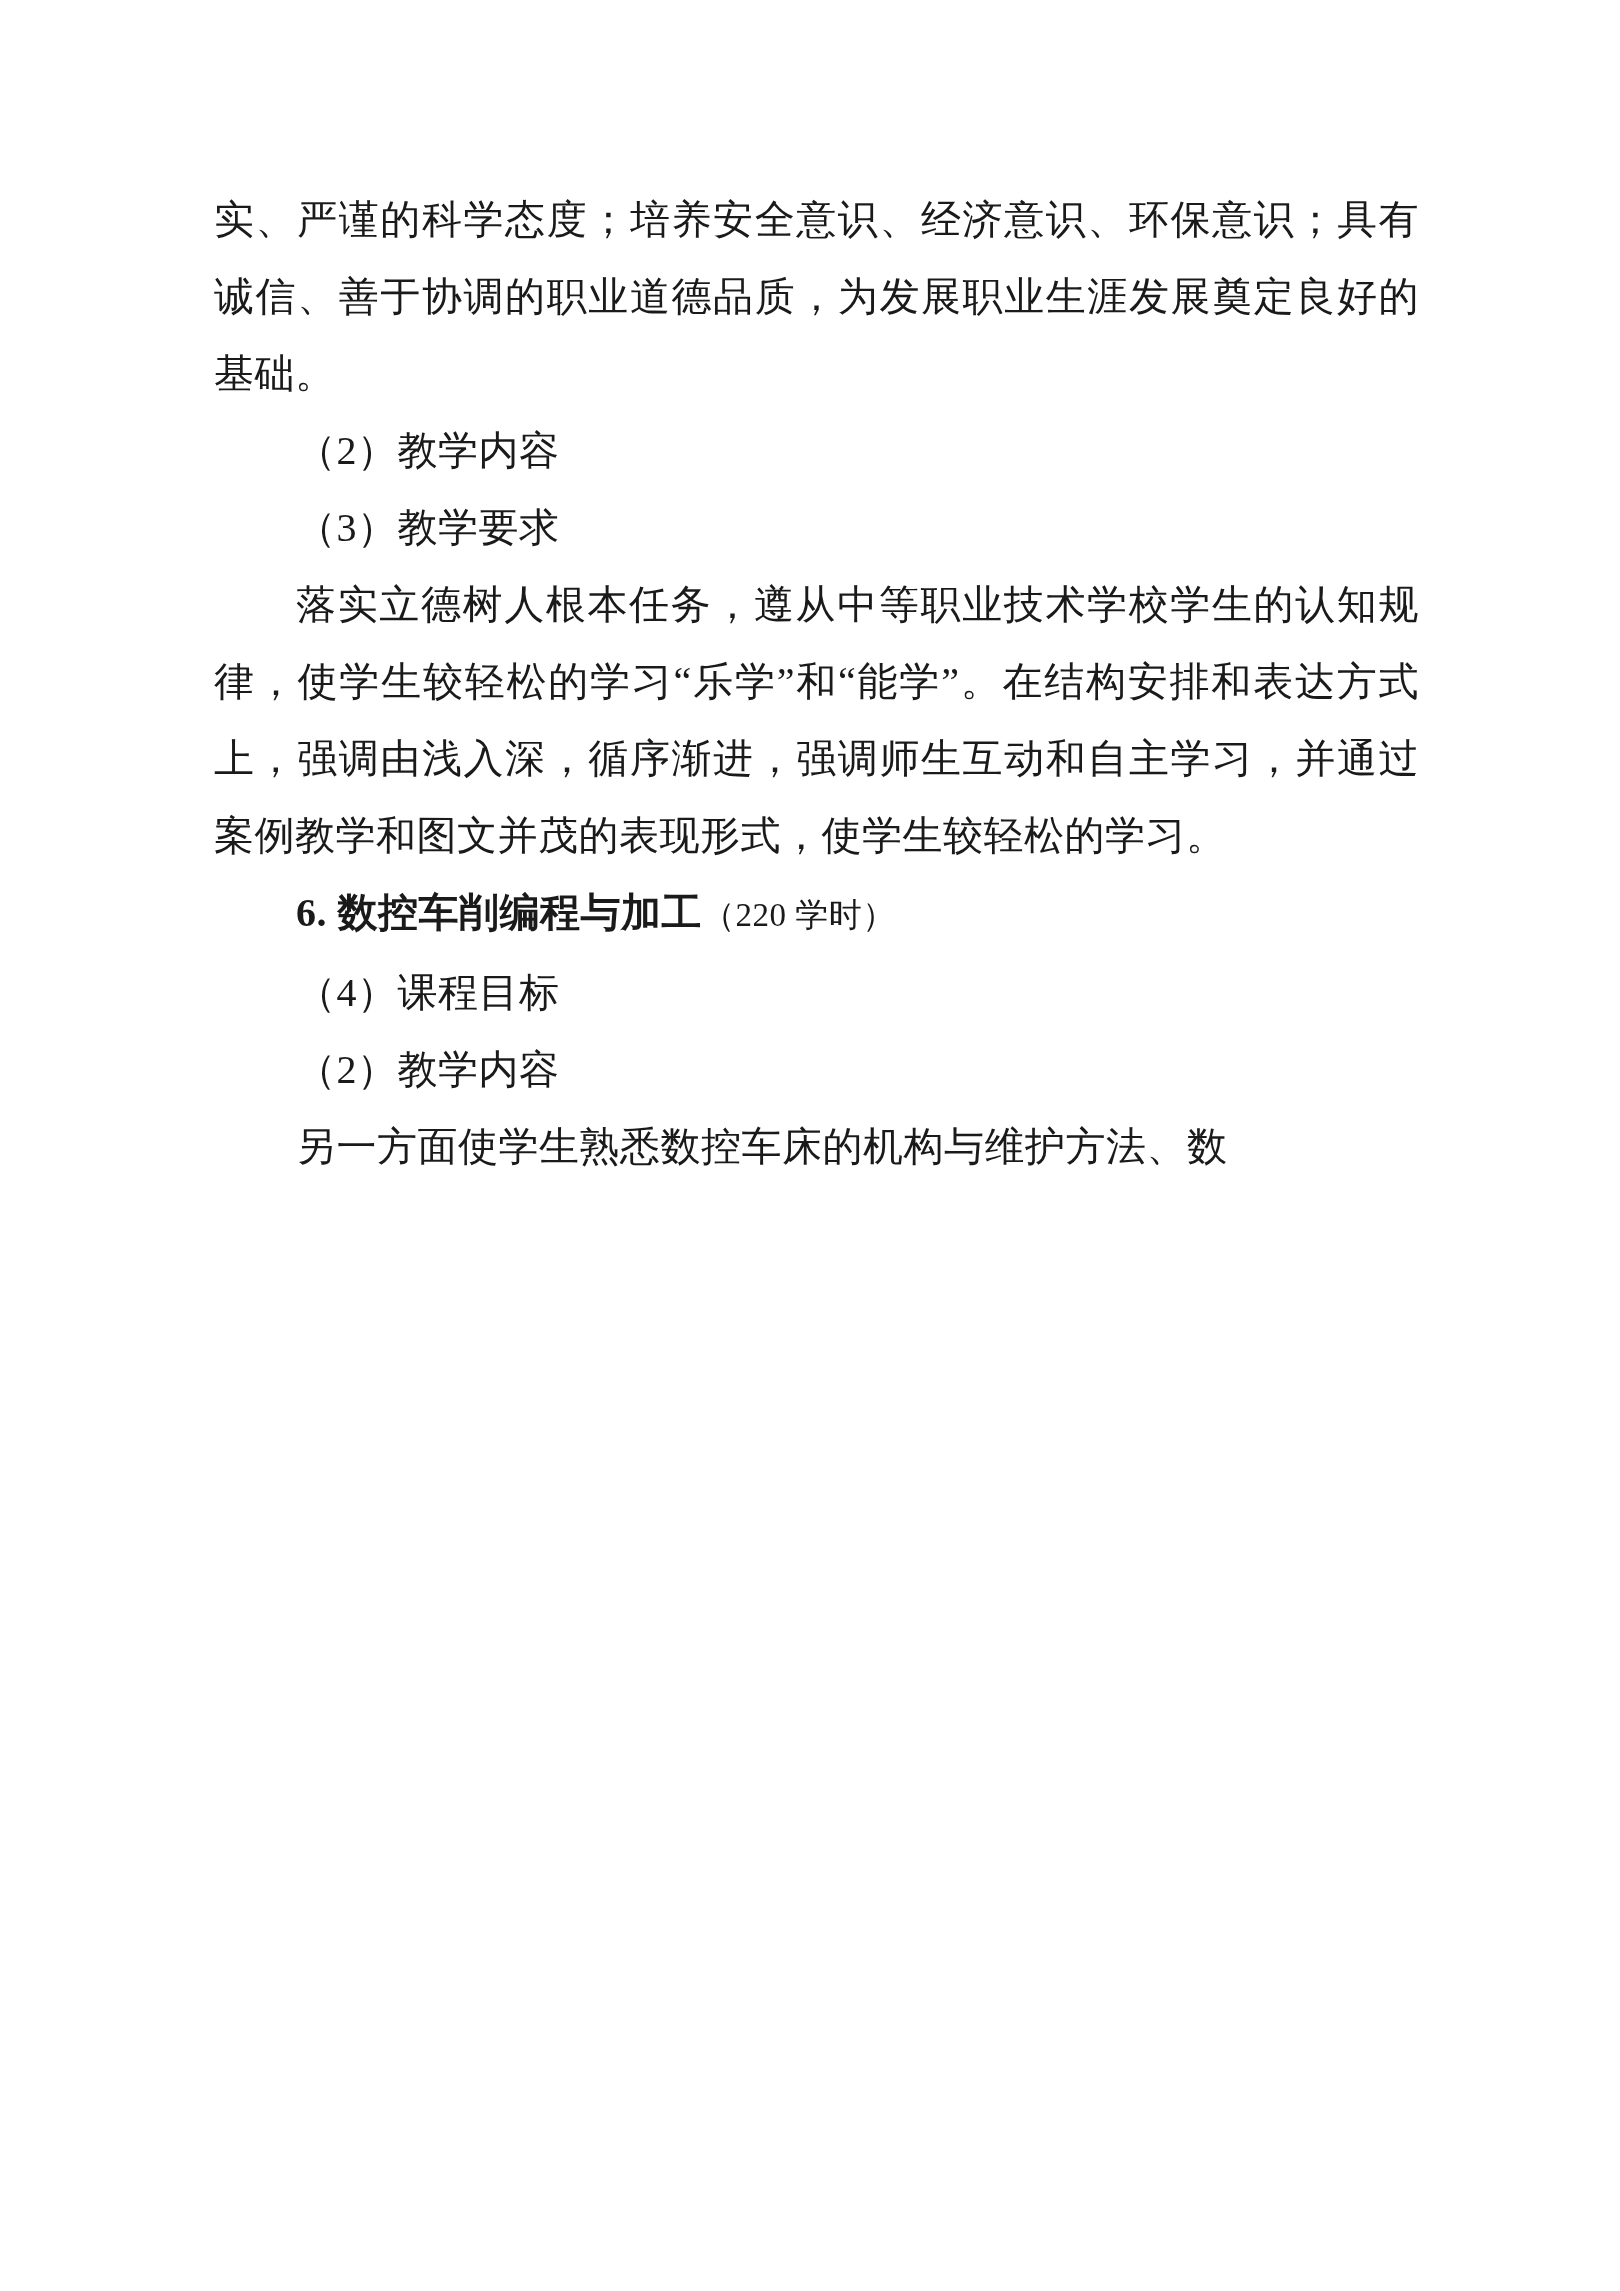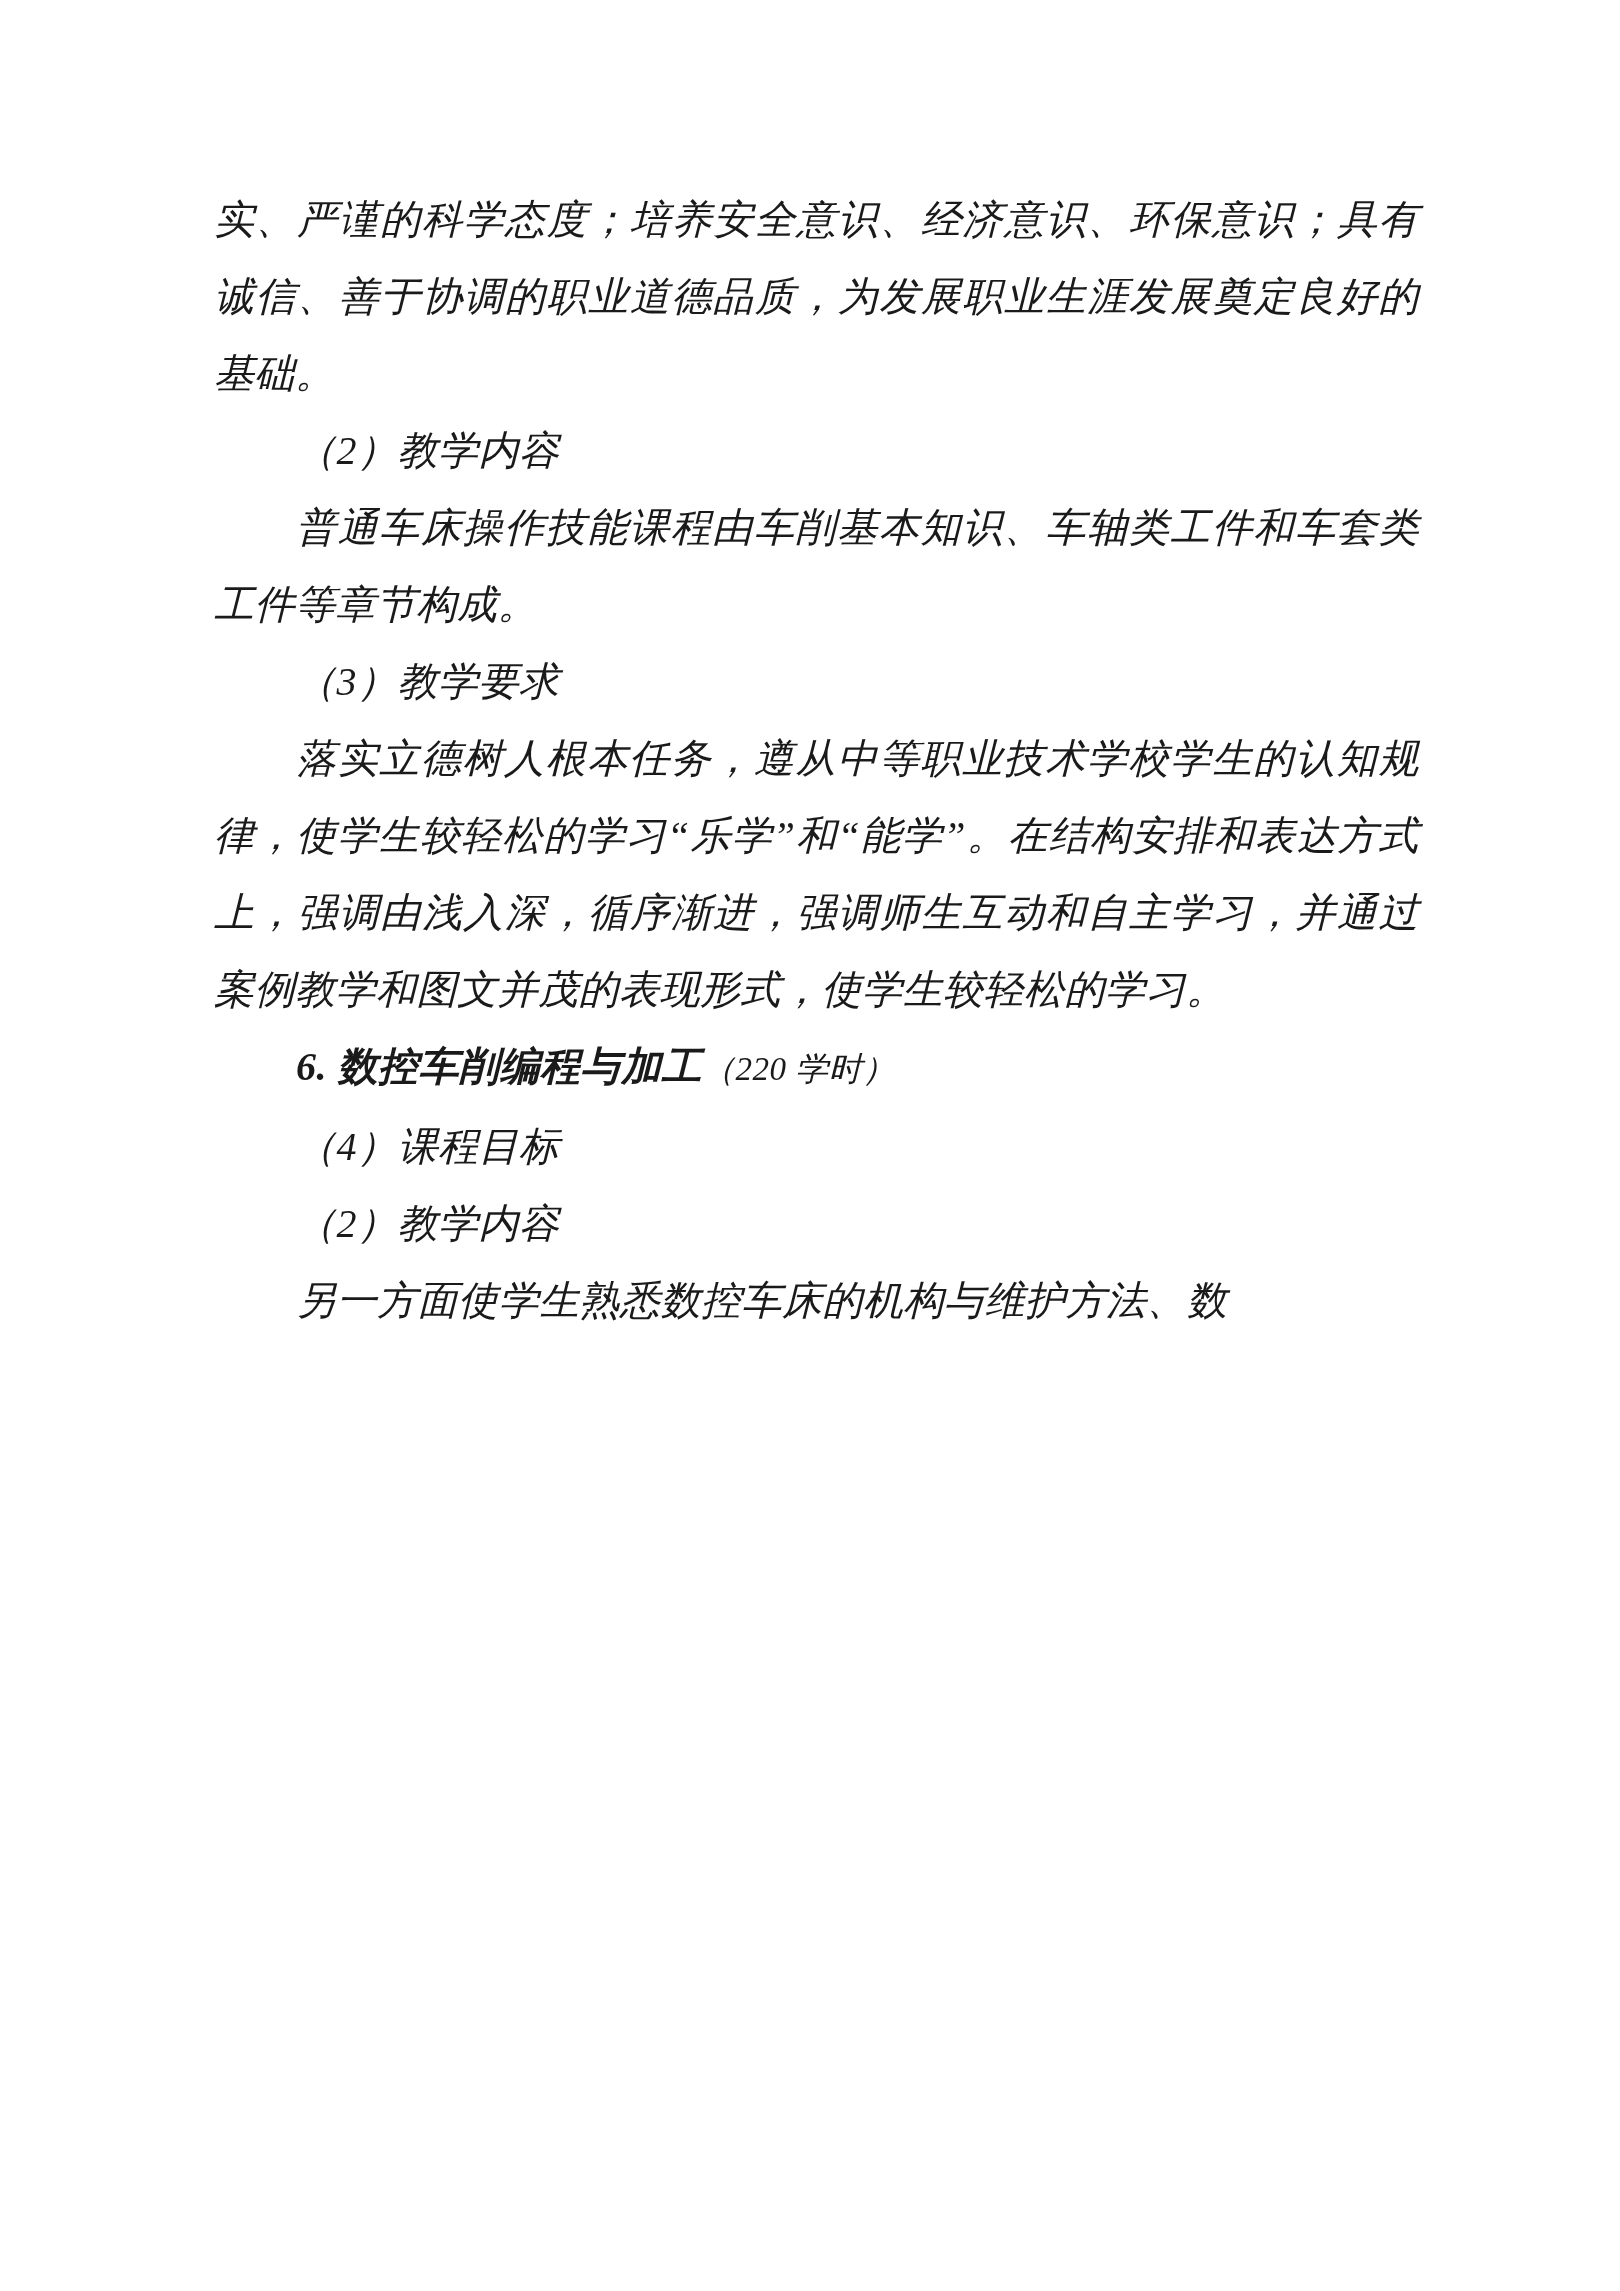--- a/index.html
+++ b/index.html
@@ -16,21 +16,20 @@
     overflow: hidden;
   }
   .page {
     position: absolute;
     left: 0;
     top: 0;
     width: 1620px;
     height: 1844px;
     box-sizing: border-box;
     padding: 181px 201px 16px 214px;
-    font-style: italic;
   }
   .body-text {
     font-size: 40px;
     line-height: 77px;
     letter-spacing: 0.5px;
     text-align: justify;
     text-justify: inter-character;
   }
   p {
     margin: 0;
@@ -67,21 +66,20 @@
 <body>
 
 <div class="page">
 
   <div class="body-text">
 
     <p class="para">实、严谨的科学态度；培养安全意识、经济意识、环保意识；具有诚信、善于协调的职业道德品质，为发展职业生涯发展奠定良好的基础。</p>
 
     <p class="para indent">（2）教学内容</p>
 
-    <p class="para indent">普通车床操作技能课程由车削基本知识、车轴类工件和车套类工件等章节构成。</p>
 
     <p class="para indent">（3）教学要求</p>
 
     <p class="para indent">落实立德树人根本任务，遵从中等职业技术学校学生的认知规律，使学生较轻松的学习“乐学”和“能学”。在结构安排和表达方式上，强调由浅入深，循序渐进，强调师生互动和自主学习，并通过案例教学和图文并茂的表现形式，使学生较轻松的学习。</p>
 
     <p class="heading"><span>6. 数控车削编程与加工</span><span class="hours">（220 学时）</span></p>
 
     <p class="para indent">（4）课程目标</p>
 
 

